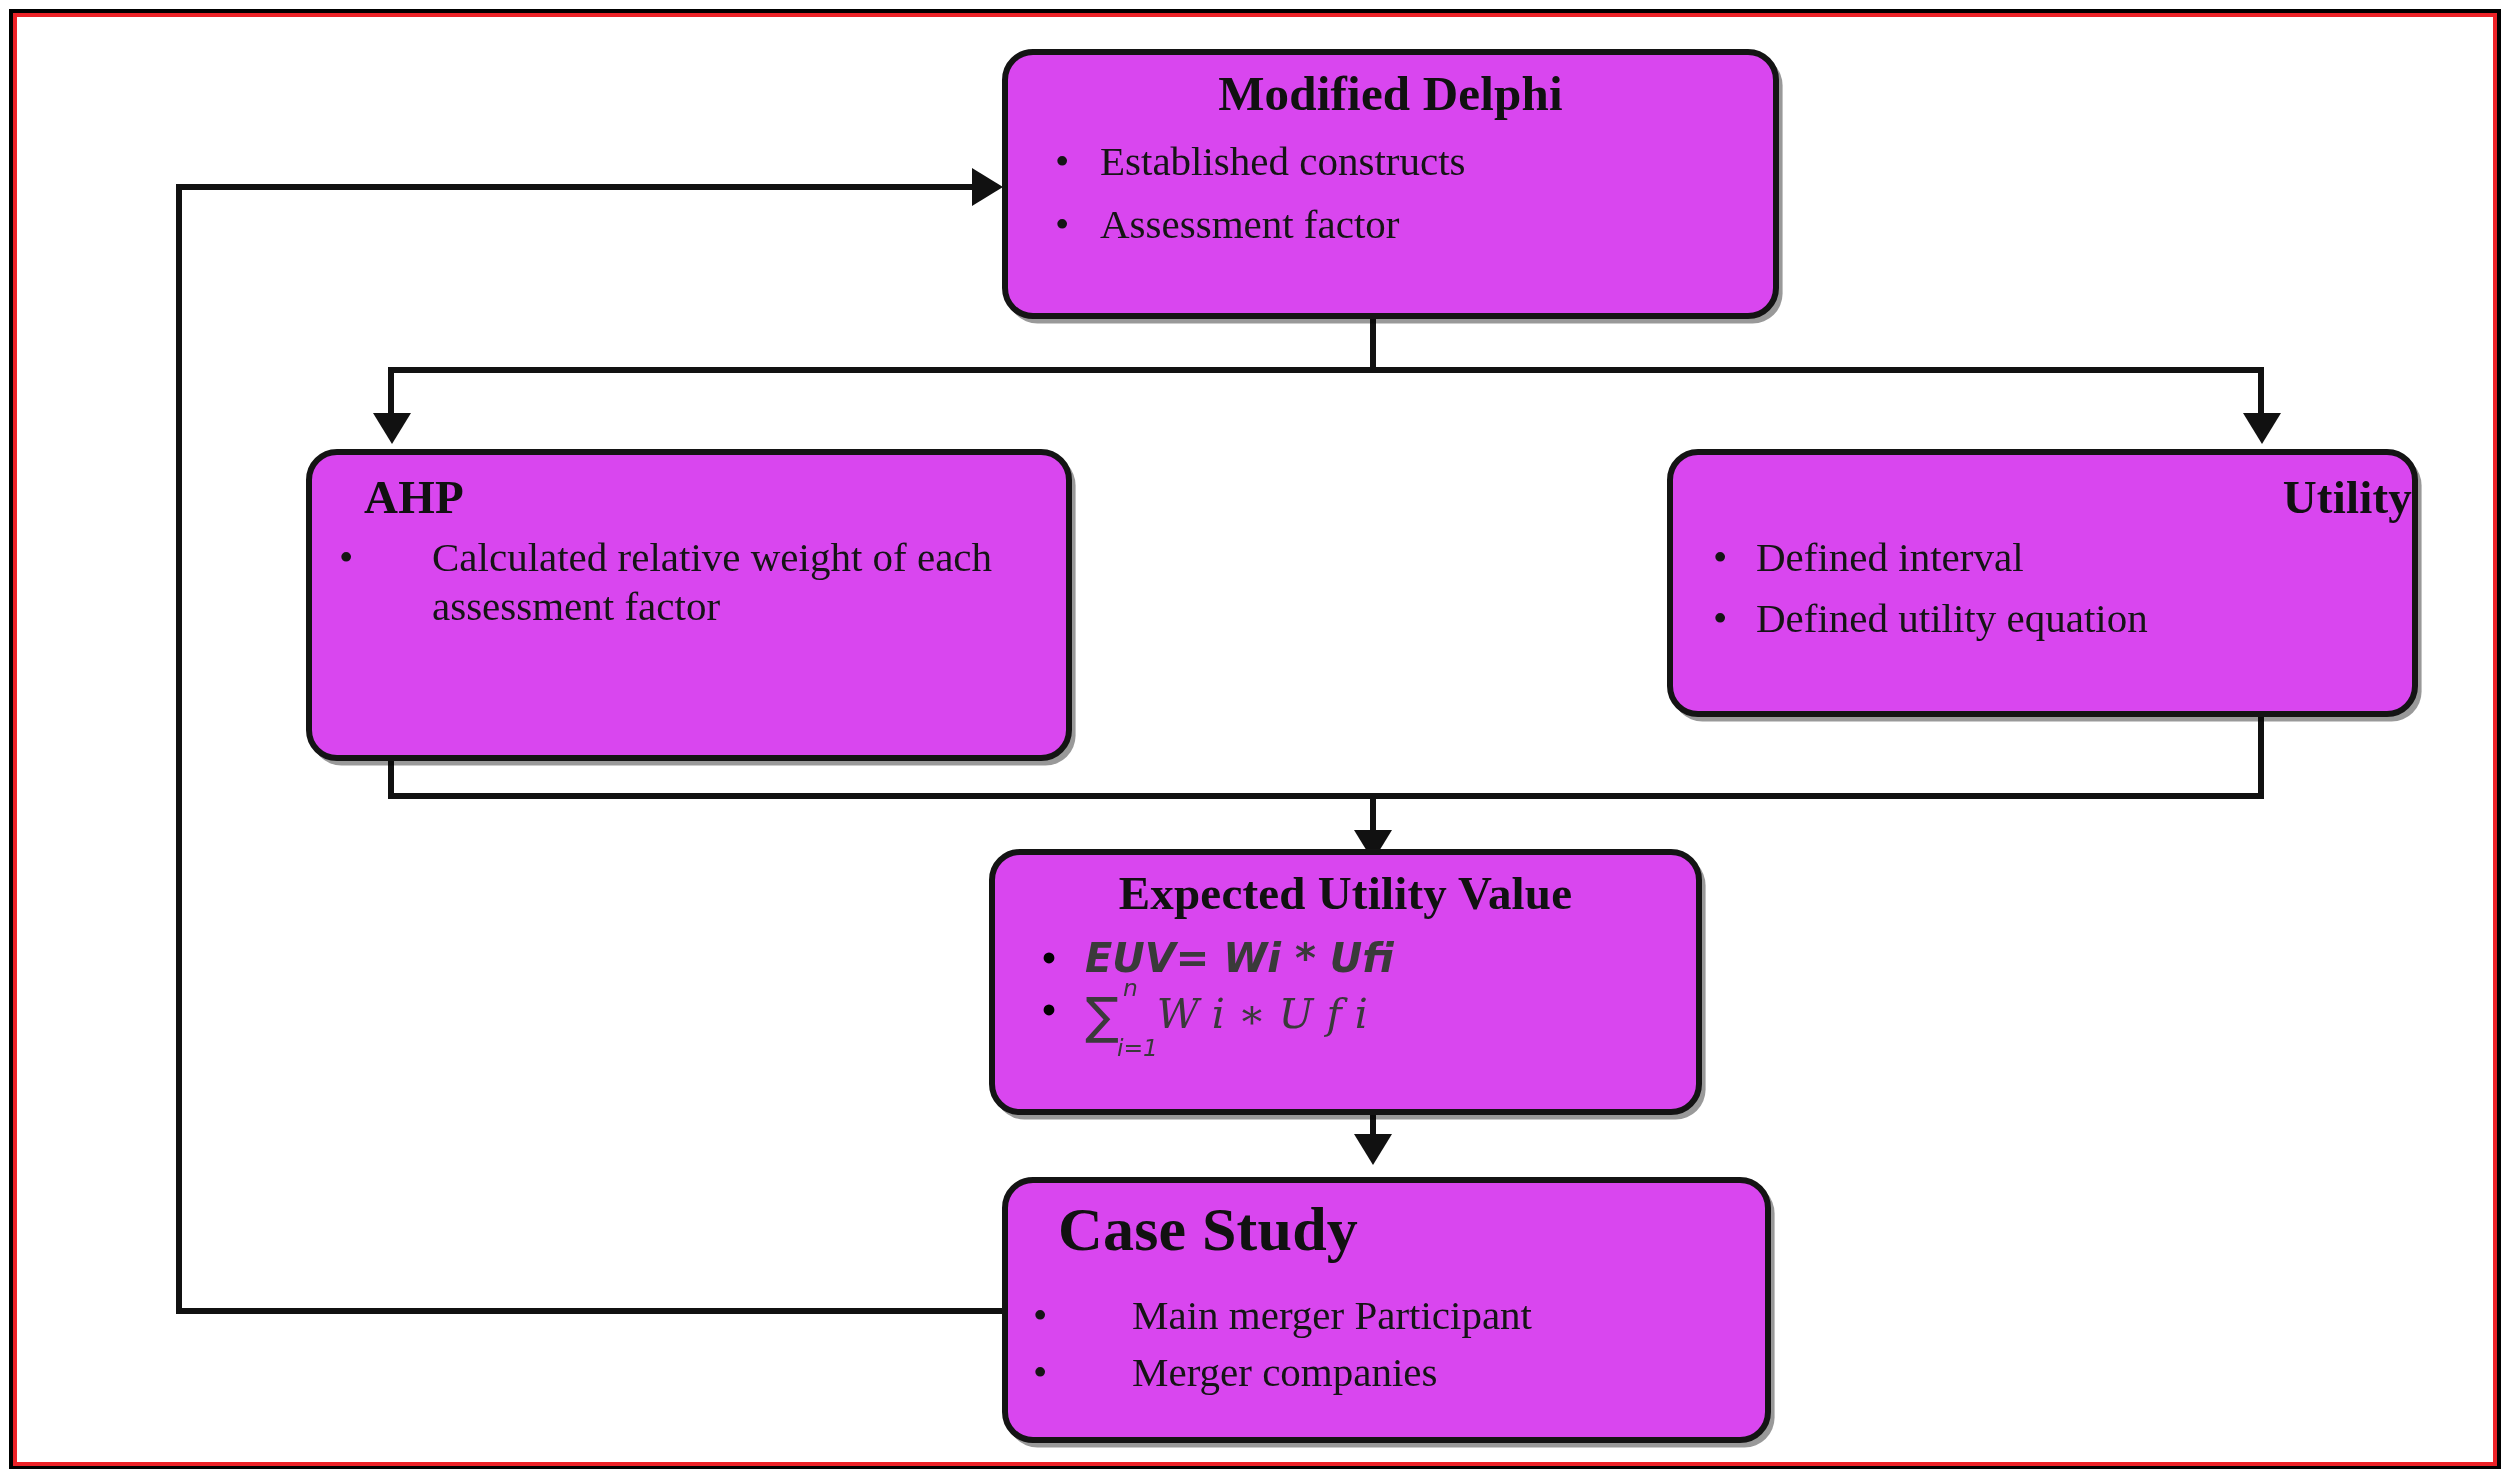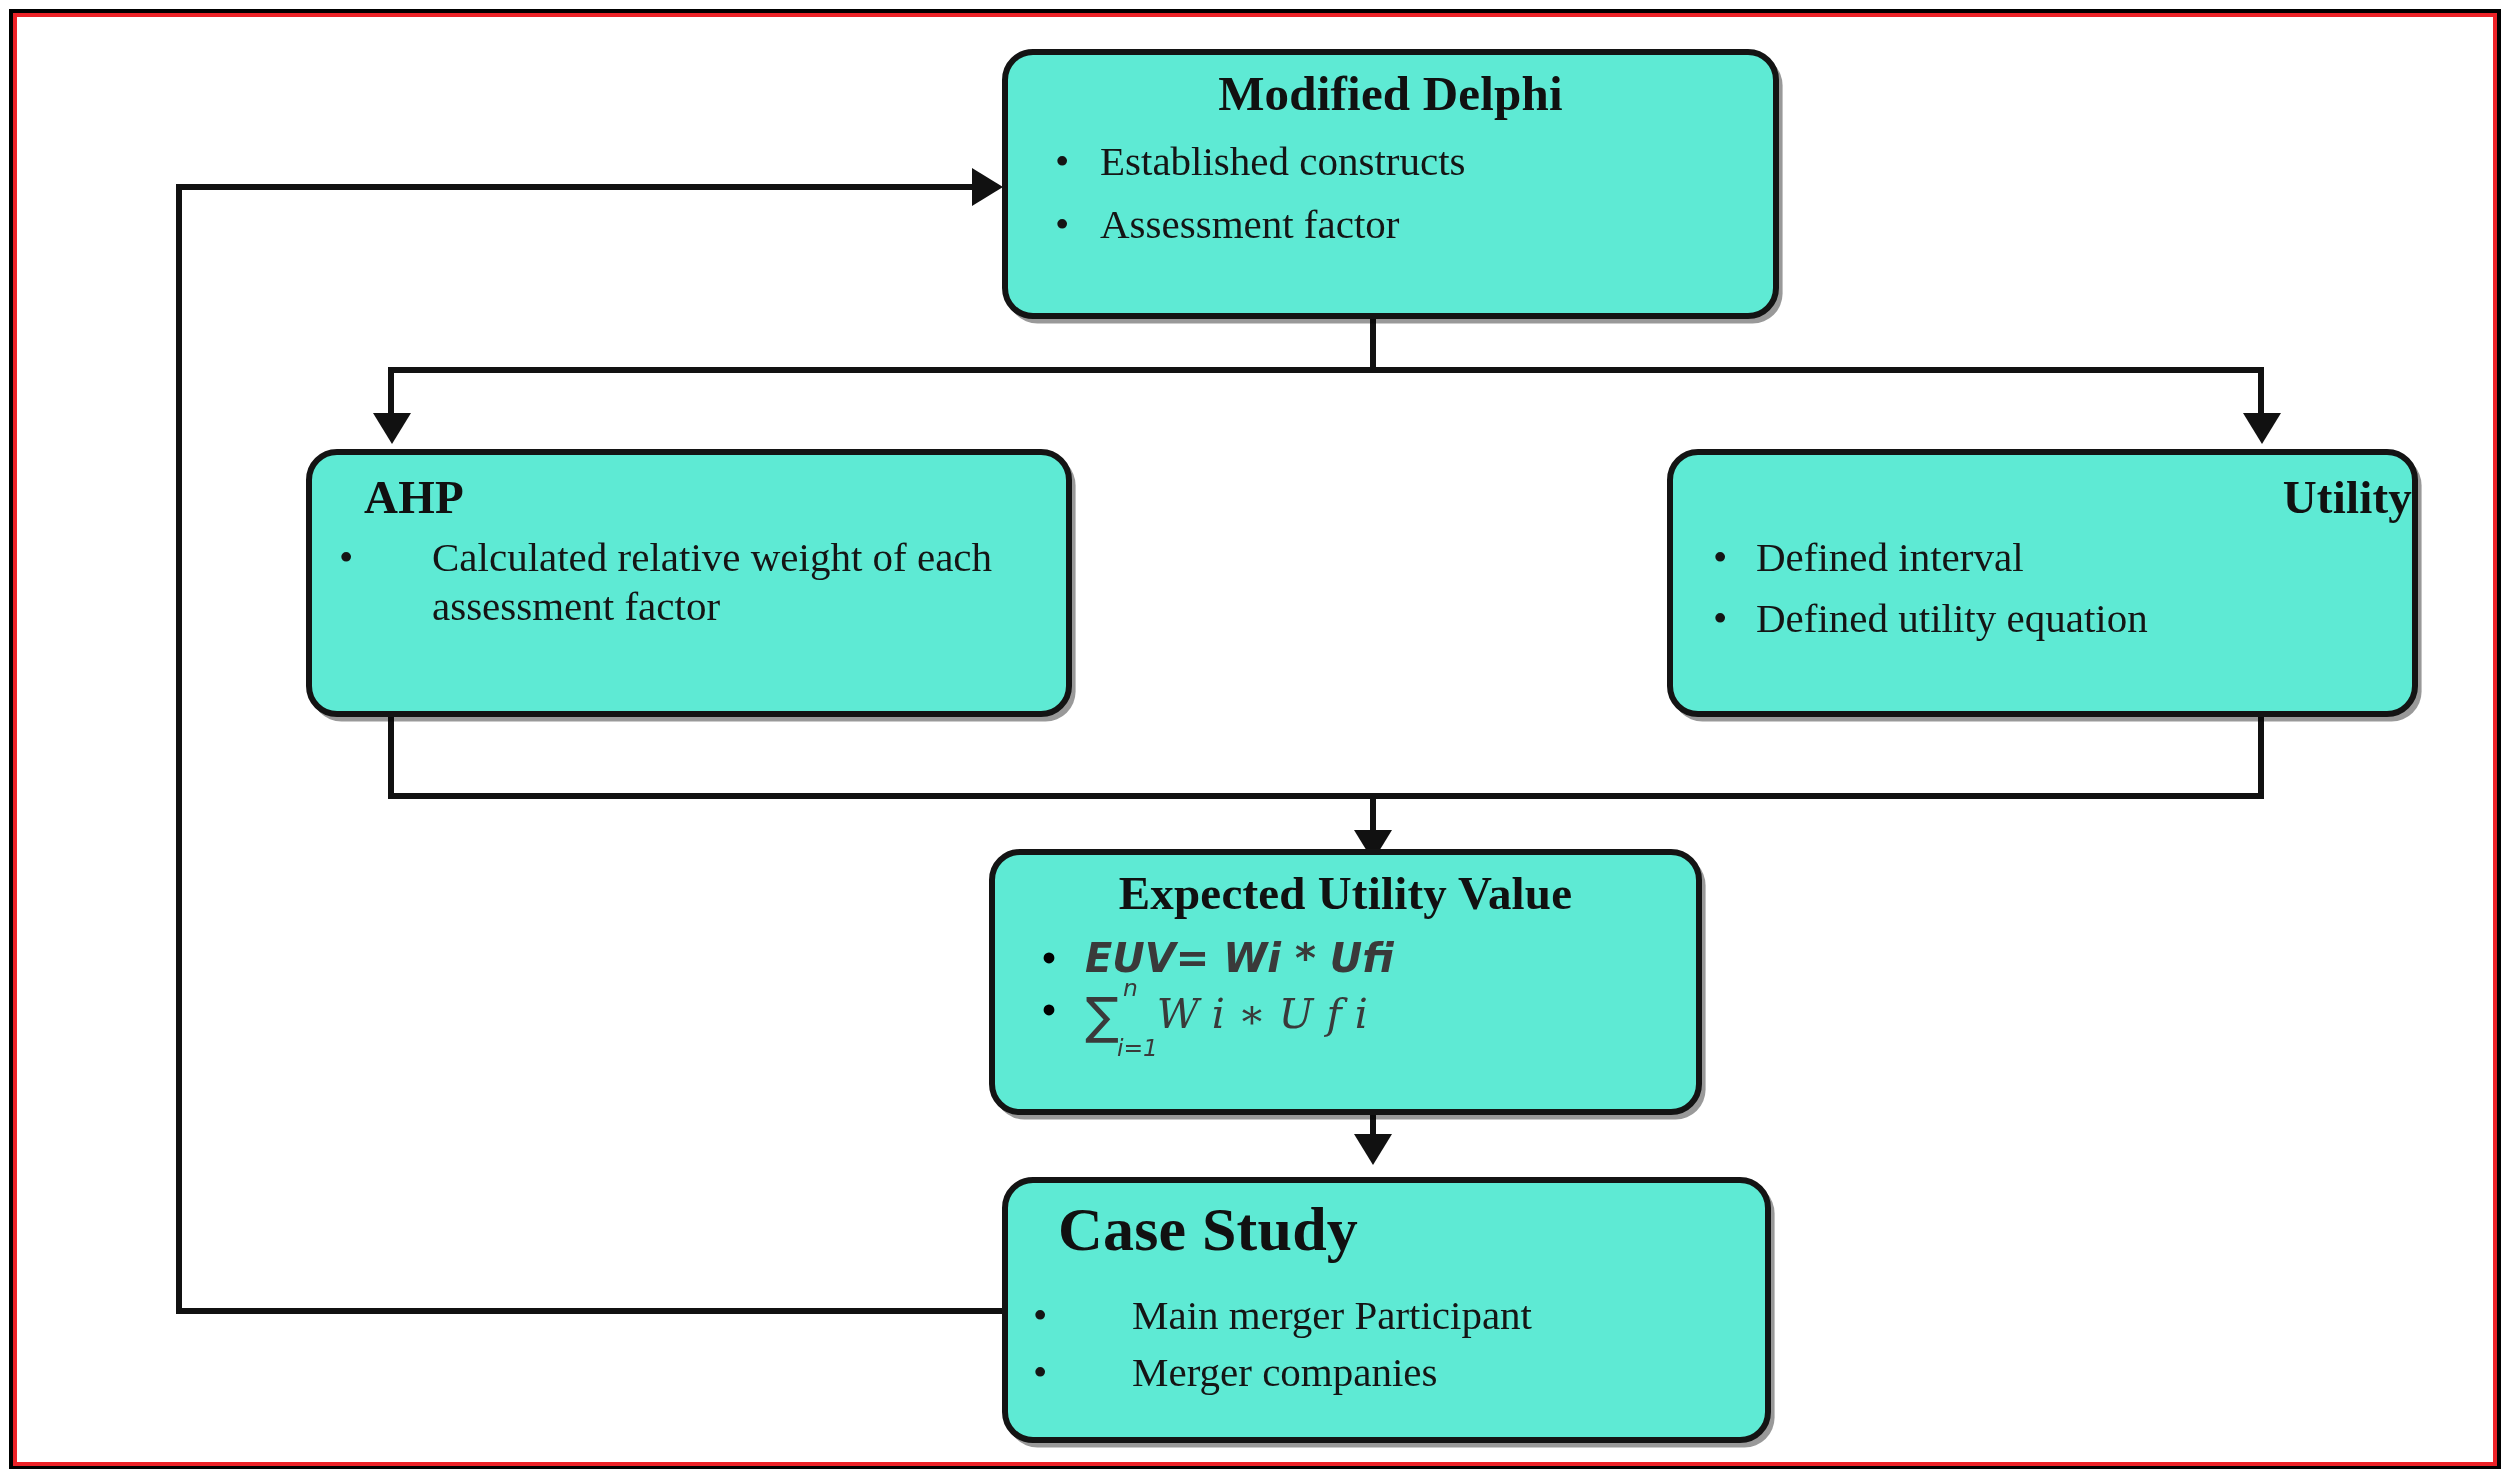--- a/index.html
+++ b/index.html
@@ -37,21 +37,21 @@
   .canvas {
     position: absolute;
     left: 17px; top: 17px;
     width: 2478px; height: 1446px;
     overflow: hidden;
   }
 
   
   .node {
     position: absolute;
-    background: #5eead4;
+    background: #d946ef;
     border: 6.3px solid #141414;
     border-radius: 31px;
     box-sizing: border-box;
     box-shadow: 4.5px 5.4px 0 -0.9px rgba(0,0,0,0.40);
     z-index: 5;
   }
   .node .title {
     font-weight: bold;
     color: #111111;
     letter-spacing: 0.2px;
@@ -76,21 +76,21 @@
   #node-delphi .title {
     font-size: 49px;
     text-align: center;
     margin-top: 12.6px;
     line-height: 1.05;
   }
   #node-delphi ul { margin: 20px 0 0 47px; font-size: 41px; }
   #node-delphi li { padding-left: 45px; margin-bottom: 18px; line-height: 1.1; }
 
   
-  #node-ahp { left: 289px; top: 432px; width: 766px; height: 268px; }
+  #node-ahp { left: 289px; top: 432px; width: 766px; height: 312px; }
   #node-ahp .title {
     font-size: 47px;
     text-align: left;
     margin: 18px 0 0 52px;
     line-height: 1.05;
   }
   #node-ahp ul { margin: 10.8px 0 0 27px; font-size: 41px; }
   #node-ahp li { padding-left: 93px; line-height: 1.18; }
 
   

